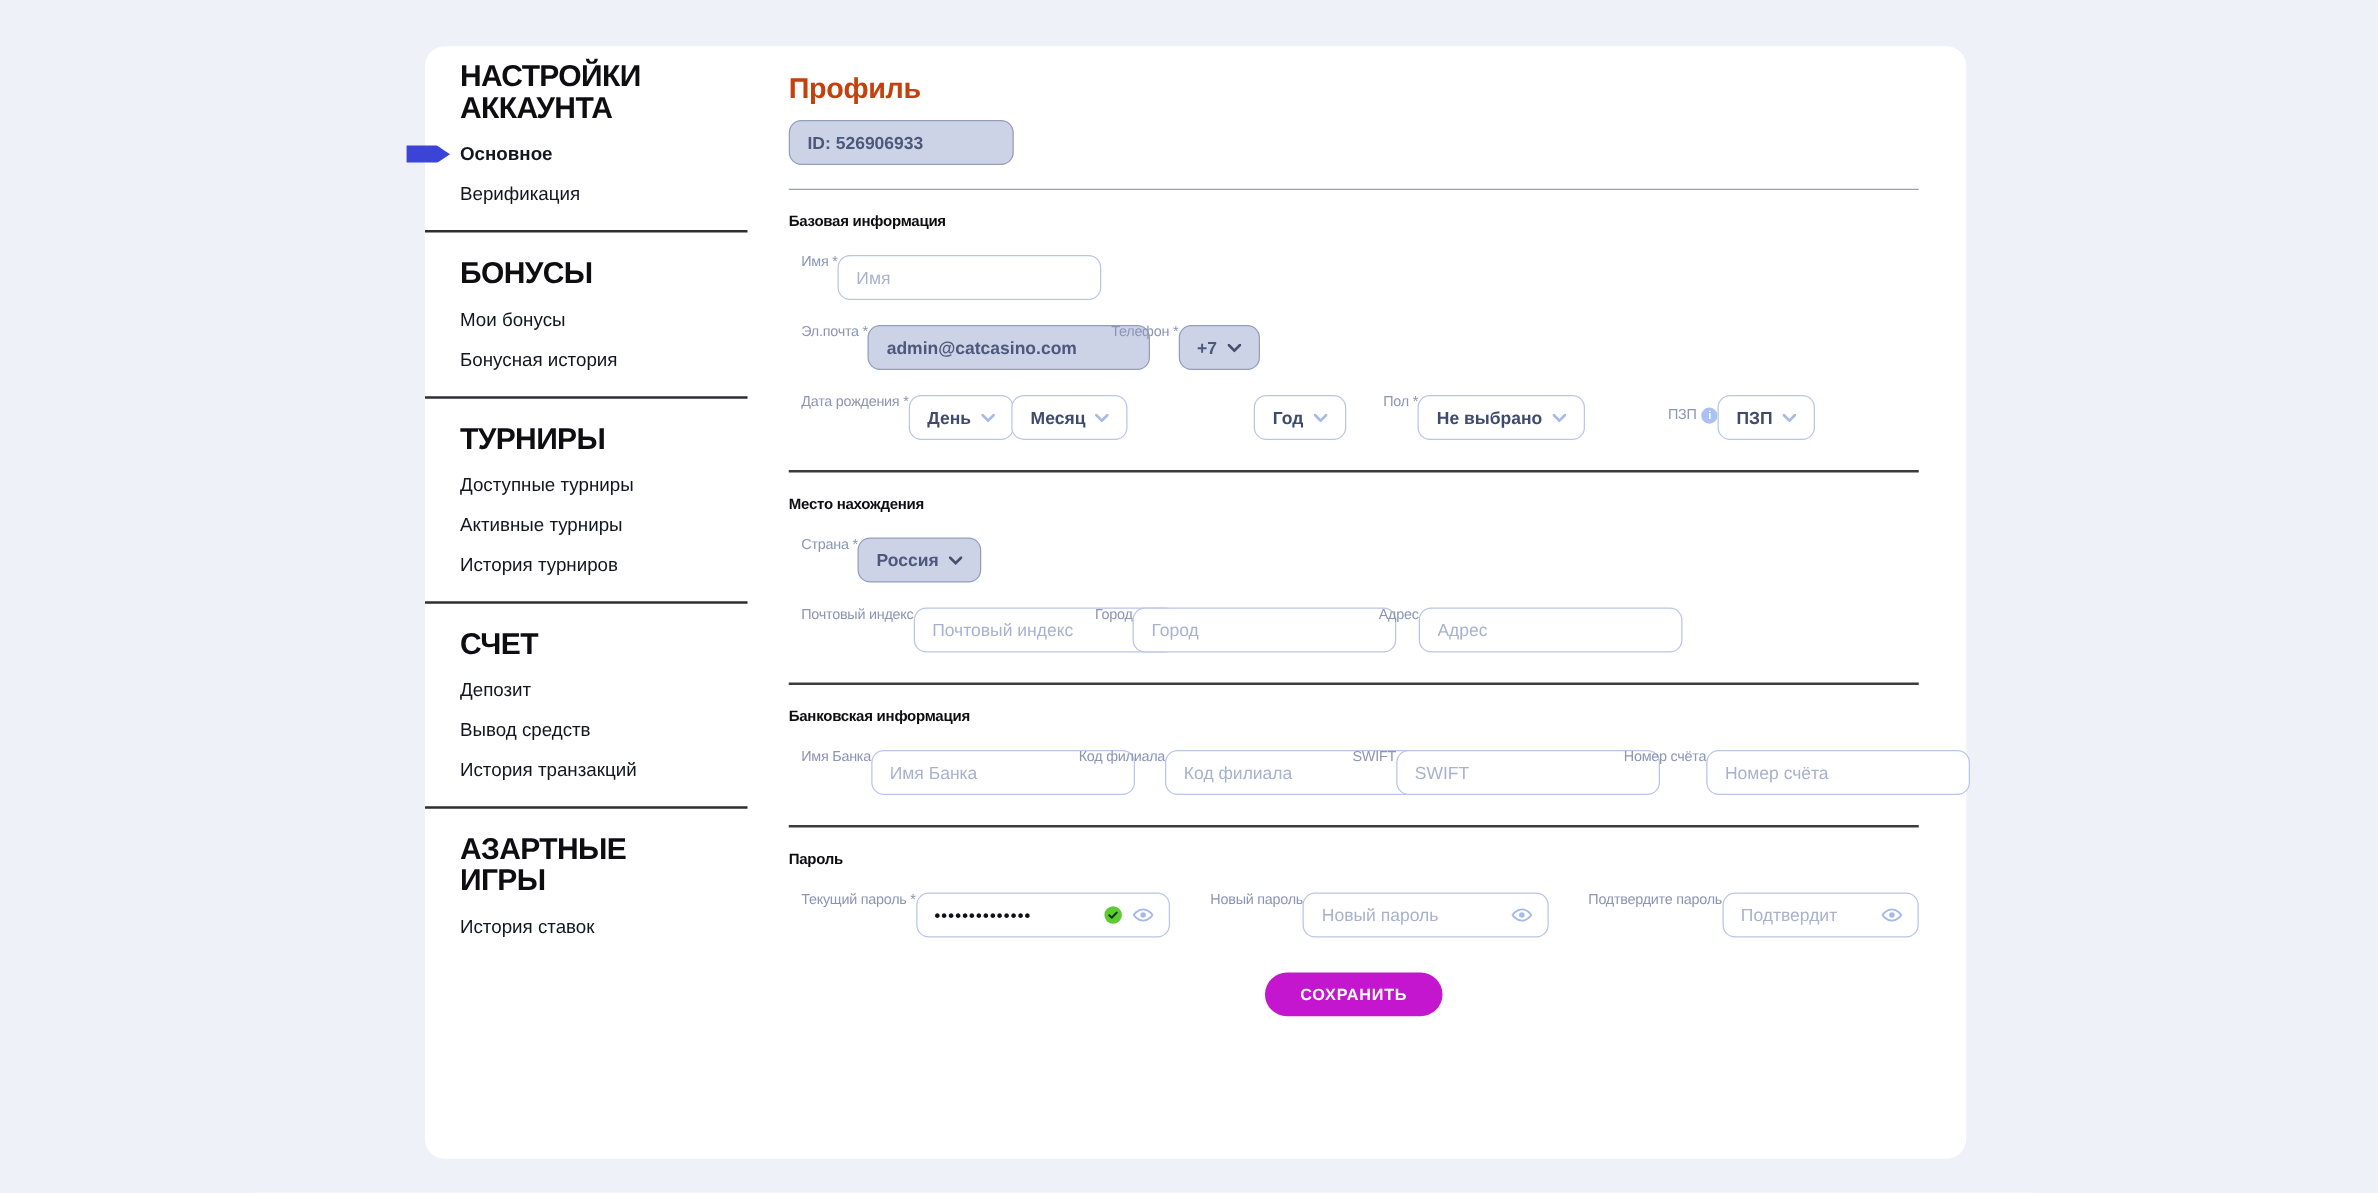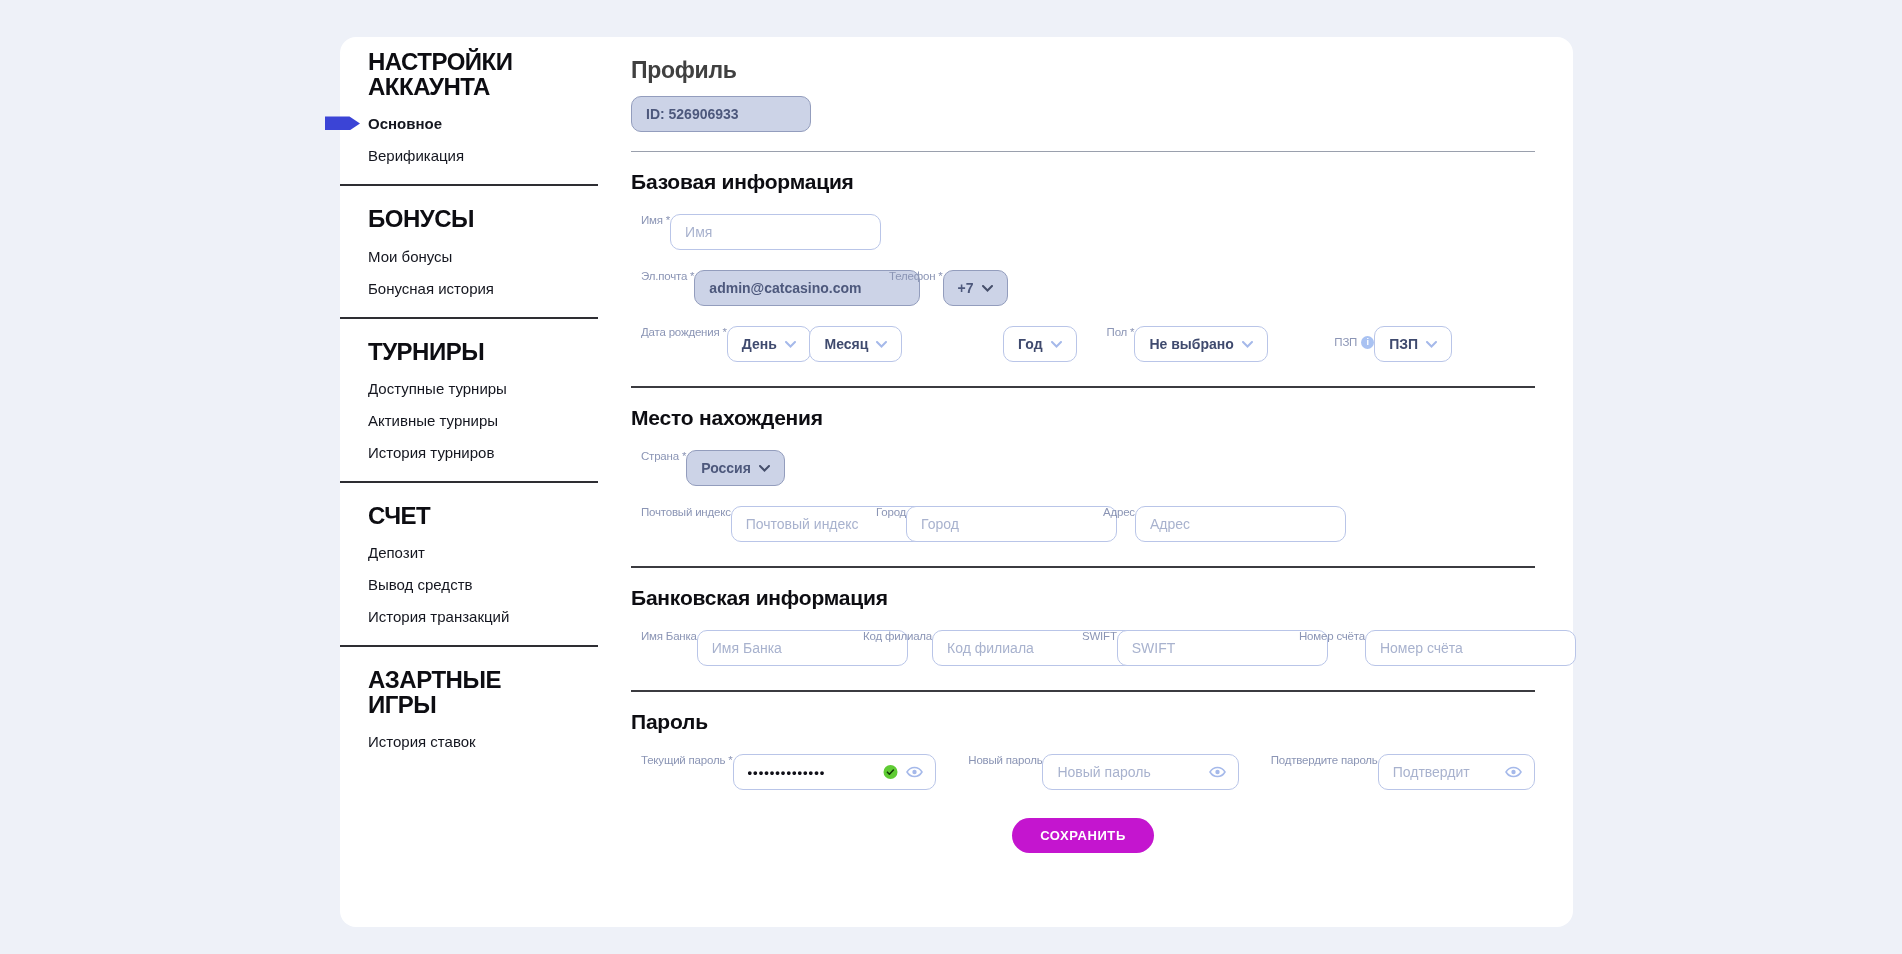--- a/index.html
+++ b/index.html
@@ -11,24 +11,24 @@
   .sidebar { position:absolute; left:0; top:12px; width:258px; padding-left:28px; }
   .side-title { font-size:24px; font-weight:800; letter-spacing:-0.5px; color:#0d0d12; line-height:1.05; width:205px; margin-bottom:16px; text-transform:uppercase; }
   .side-item { position:relative; font-size:15px; color:#14161f; margin-bottom:15px; cursor:pointer; }
   .side-item.active { font-weight:bold; }
   .arrow { position:absolute; left:-43px; top:1px; width:35px; height:14px; background:#3b44d6;
            clip-path:polygon(0 0, 70% 0, 100% 50%, 70% 100%, 0 100%); }
   .side-div { border:none; border-top:2px solid #2e2e33; width:258px; margin:20px 0 20px -28px; }
 
   
   .content { position:absolute; left:291px; top:20px; width:904px; }
-  .page-title { font-size:23px; font-weight:800; letter-spacing:-0.3px; color:#404040; margin-bottom:12px; }
+  .page-title { font-size:23px; font-weight:800; letter-spacing:-0.3px; color:#c2410c; margin-bottom:12px; }
   .divider-light { border:none; border-top:1px solid #9aa0ad; margin-top:19px; }
   .divider-dark  { border:none; border-top:2px solid #3b3b40; margin-top:24px; }
-  .sec-title { font-size:21px; font-weight:bold; letter-spacing:-0.2px; color:#0d0d12; margin-top:18px; }
+  .sec-title { font-size:12px; font-weight:bold; letter-spacing:-0.2px; color:#0d0d12; margin-top:18px; }
 
   .row { display:flex; margin-top:20px; }
   .field { display:flex; flex-direction:row; }
   .flabel { font-size:11.5px; color:#8b95b5; margin:0 0 4px 10px; white-space:nowrap; letter-spacing:-0.2px; }
   .tinput, .sel { height:36px; border:1px solid #b9c5e8; border-radius:10px; background:#fff;
                   font-family:"Liberation Sans", sans-serif; font-size:14px; color:#3f4a6e; padding:0 14px; outline:none; }
   .tinput::placeholder { color:#a8b2ce; }
   .dis { background:#ccd3e7 !important; border-color:#939dbd !important; color:#4d587c !important; font-weight:bold; }
   .sel { display:flex; align-items:center; justify-content:space-between; cursor:pointer; }
   .sel .sval { color:#4d587c; font-weight:bold; }

